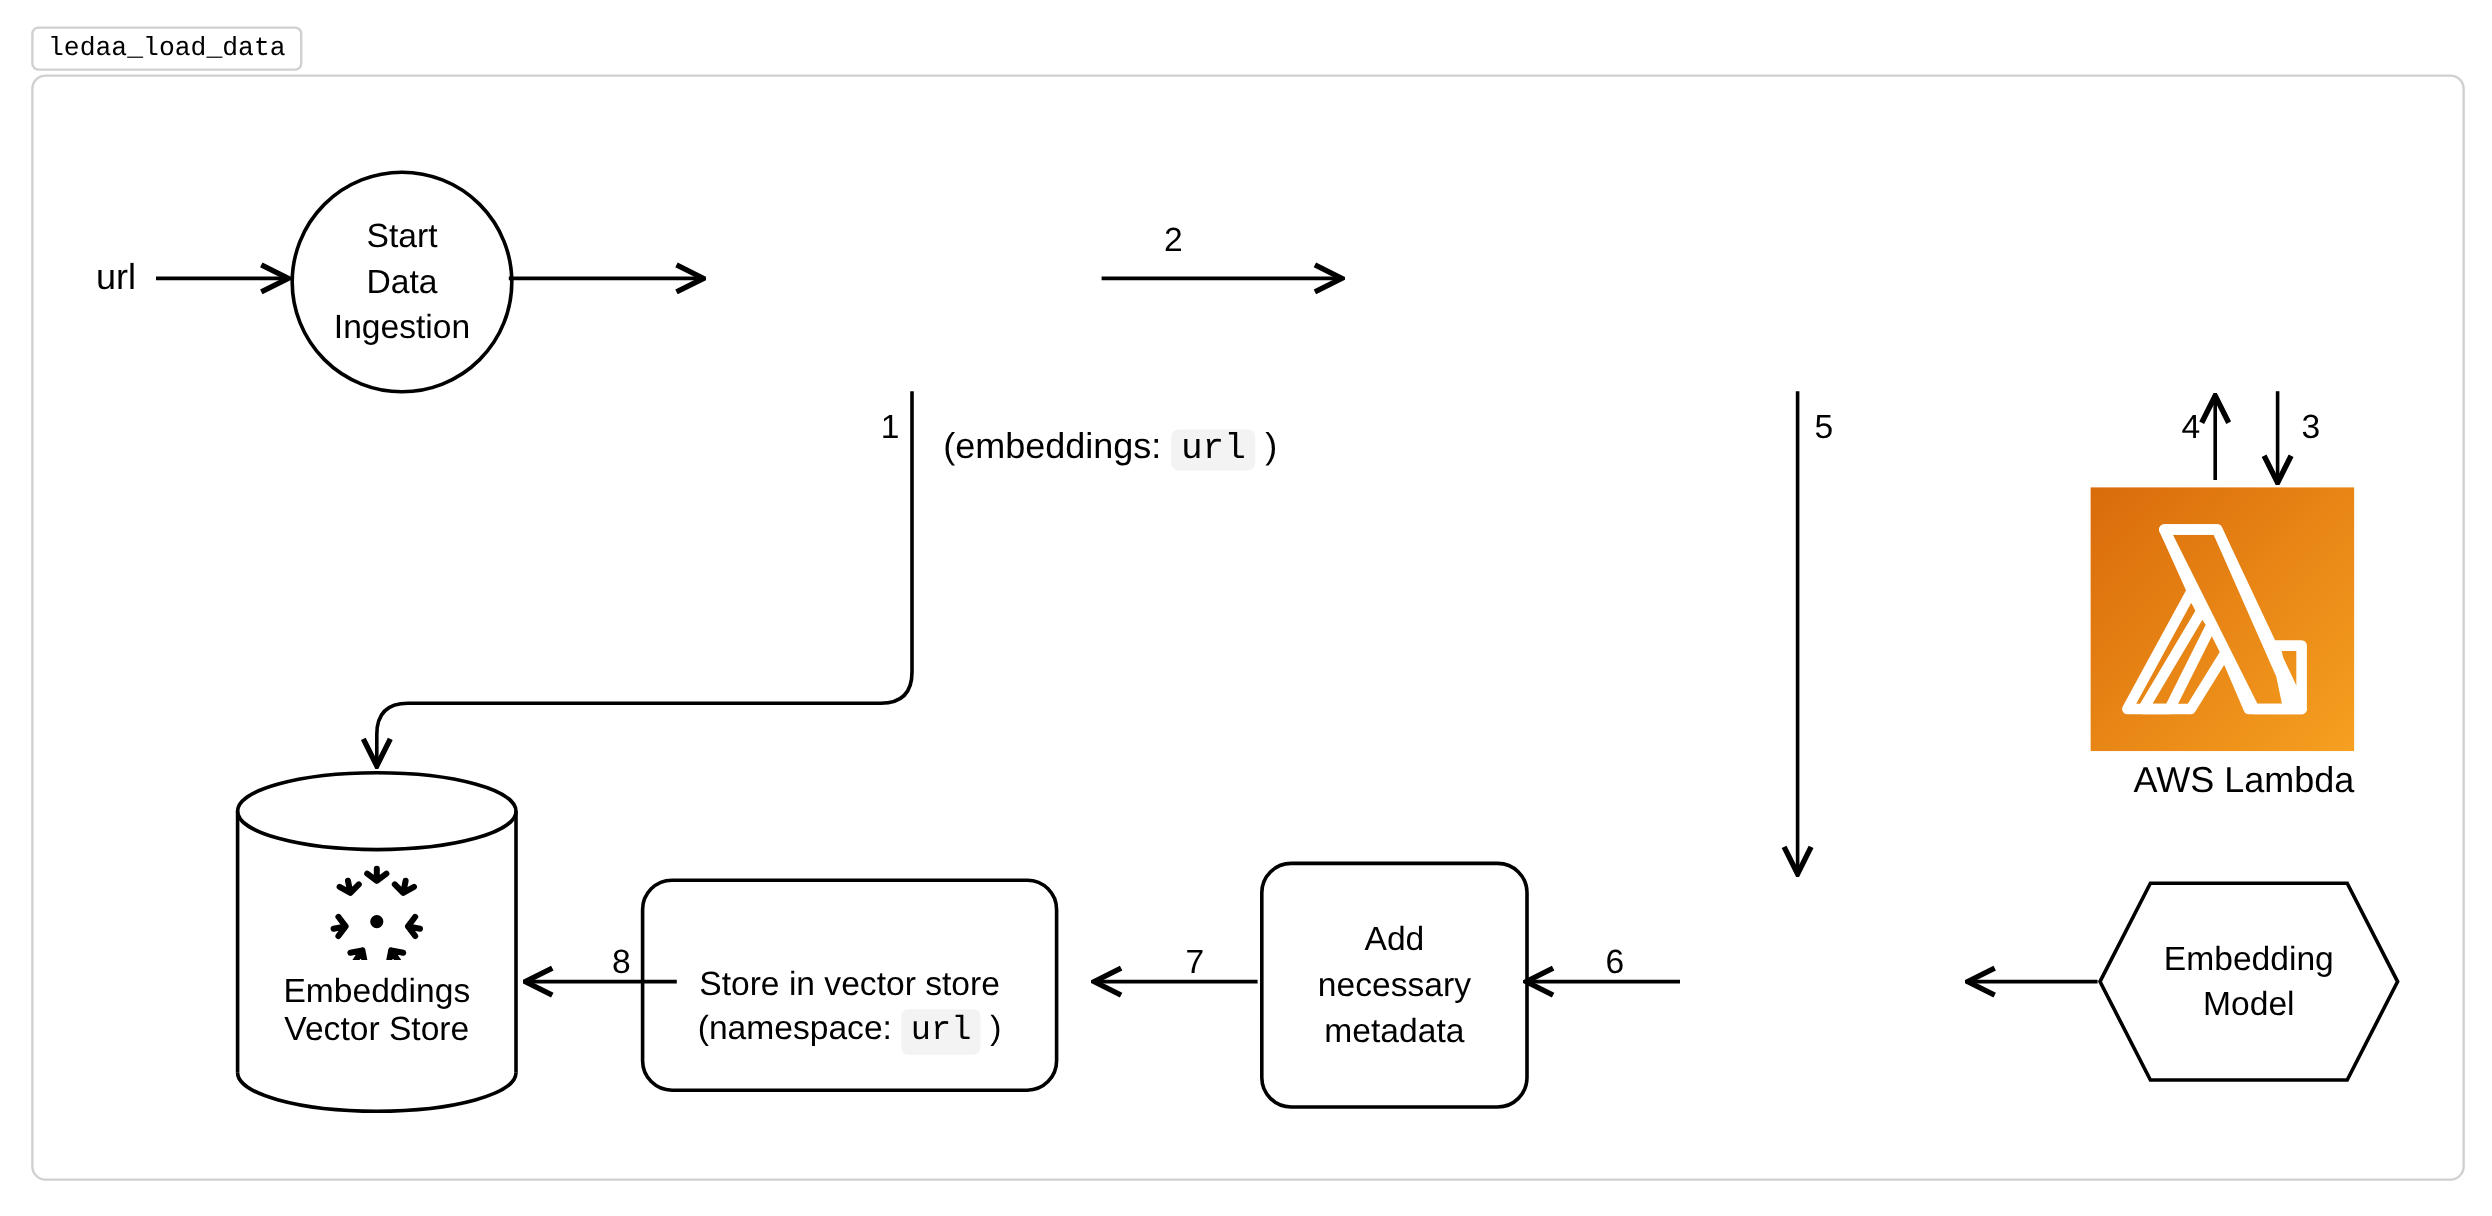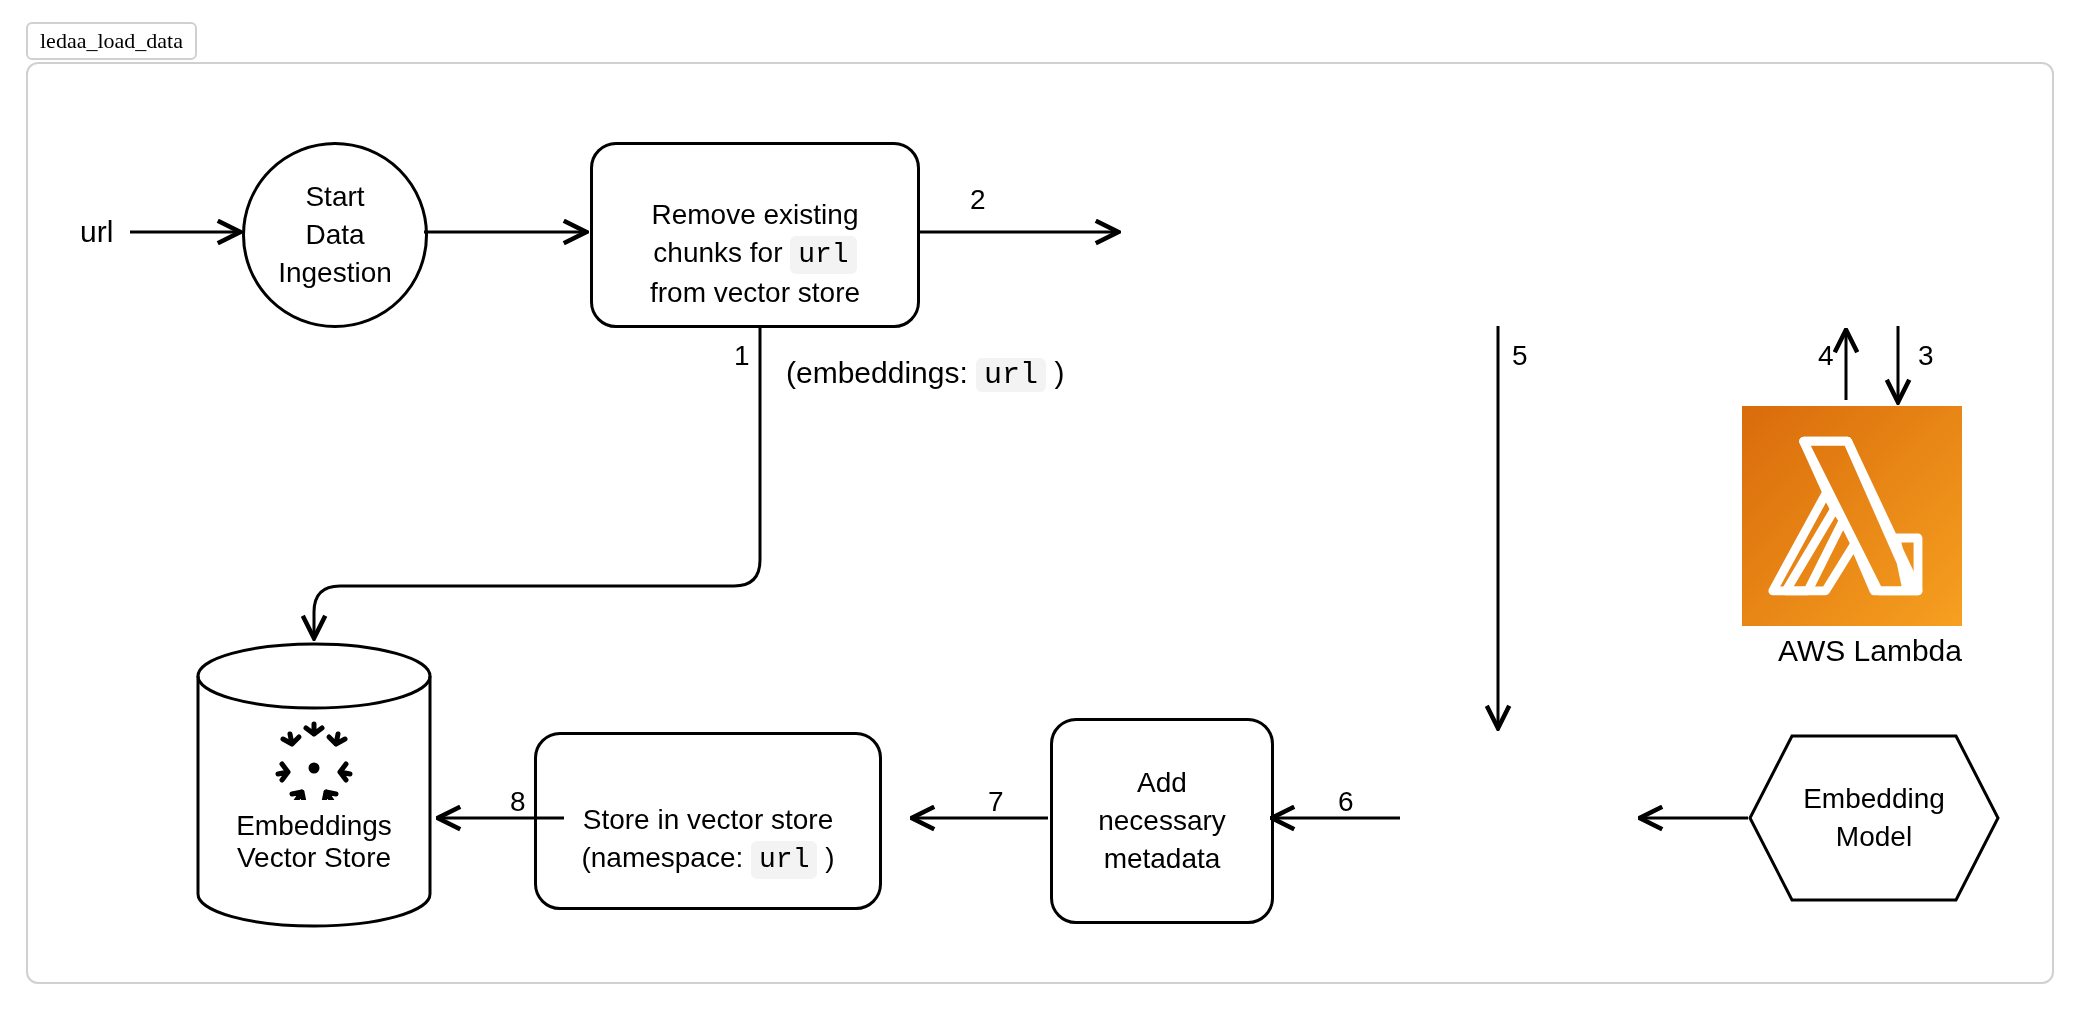--- a/index.html
+++ b/index.html
@@ -1,18 +1,18 @@
 <!DOCTYPE html>
 <html><head>
 <meta charset="utf-8">
 <style>
   html,body{margin:0;padding:0;background:#fff;font-family:"Comic Sans MS","Segoe Script","Segoe UI",sans-serif;color:#000}
   .canvas{position:relative;width:2077px;height:1013px}
   .frame{position:absolute;left:26px;top:62px;width:2024px;height:918px;border:2px solid #d0d0d0;border-radius:12px}
-  .tab{position:absolute;left:26px;top:22px;border:2px solid #d0d0d0;border-radius:6px;background:#fff;padding:4px 12px;font-family:Liberation Serif, serif;font-size:22px;z-index:3}
+  .tab{position:absolute;left:26px;top:22px;border:2px solid #d0d0d0;border-radius:6px;background:#fff;padding:4px 12px;font-family:Liberation Mono, monospace;font-size:22px;z-index:3}
   .node{position:absolute;display:flex;align-items:center;justify-content:center;text-align:center;font-size:28px;line-height:1.35;background:#fff}
   .rrect{border:3px solid #000;border-radius:26px}
   .circle{border:3px solid #000000;border-radius:50%}
   .hex{background:none}
   .code{font-family:"Courier New",monospace;background:#f3f3f3;border-radius:6px;padding:0 8px;display:inline-block}
   .lbl{position:absolute;font-size:28px;background:#fff;padding:0 2px}
   svg.wires{position:absolute;left:0;top:0;width:2077px;height:1013px;pointer-events:none}
   .lambda-box{position:absolute;width:220px;height:220px}
   .lambda-cap{position:absolute;font-size:30px;text-align:right}
 </style>
@@ -24,27 +24,20 @@
 <div class="frame"></div>
 
 <div class="lbl" style="left:78px;top:215px;font-size:30px">url</div>
 
 <div class="node circle" style="left:242px;top:142px;width:180px;height:180px">
   <span style="white-space:pre-line">Start
 Data
 Ingestion</span>
 </div>
 
-<div class="node rrect" style="left:590px;top:142px;width:324px;height:180px">
-  <span style="white-space:pre-line">
-    <span>Remove existing
-chunks for </span><span class="code">url</span><span>
-from vector store</span>
-  </span>
-</div>
 
 
 <div class="lambda-box" style="left:1742px;top:406px">
   <svg viewBox="0 0 100 100" width="220" height="220">
     <defs>
       <linearGradient id="lg" x1="0" y1="0" x2="1" y2="1">
         <stop offset="0" stop-color="#d96b0b"></stop>
         <stop offset="1" stop-color="#f6a020"></stop>
       </linearGradient>
     </defs>

